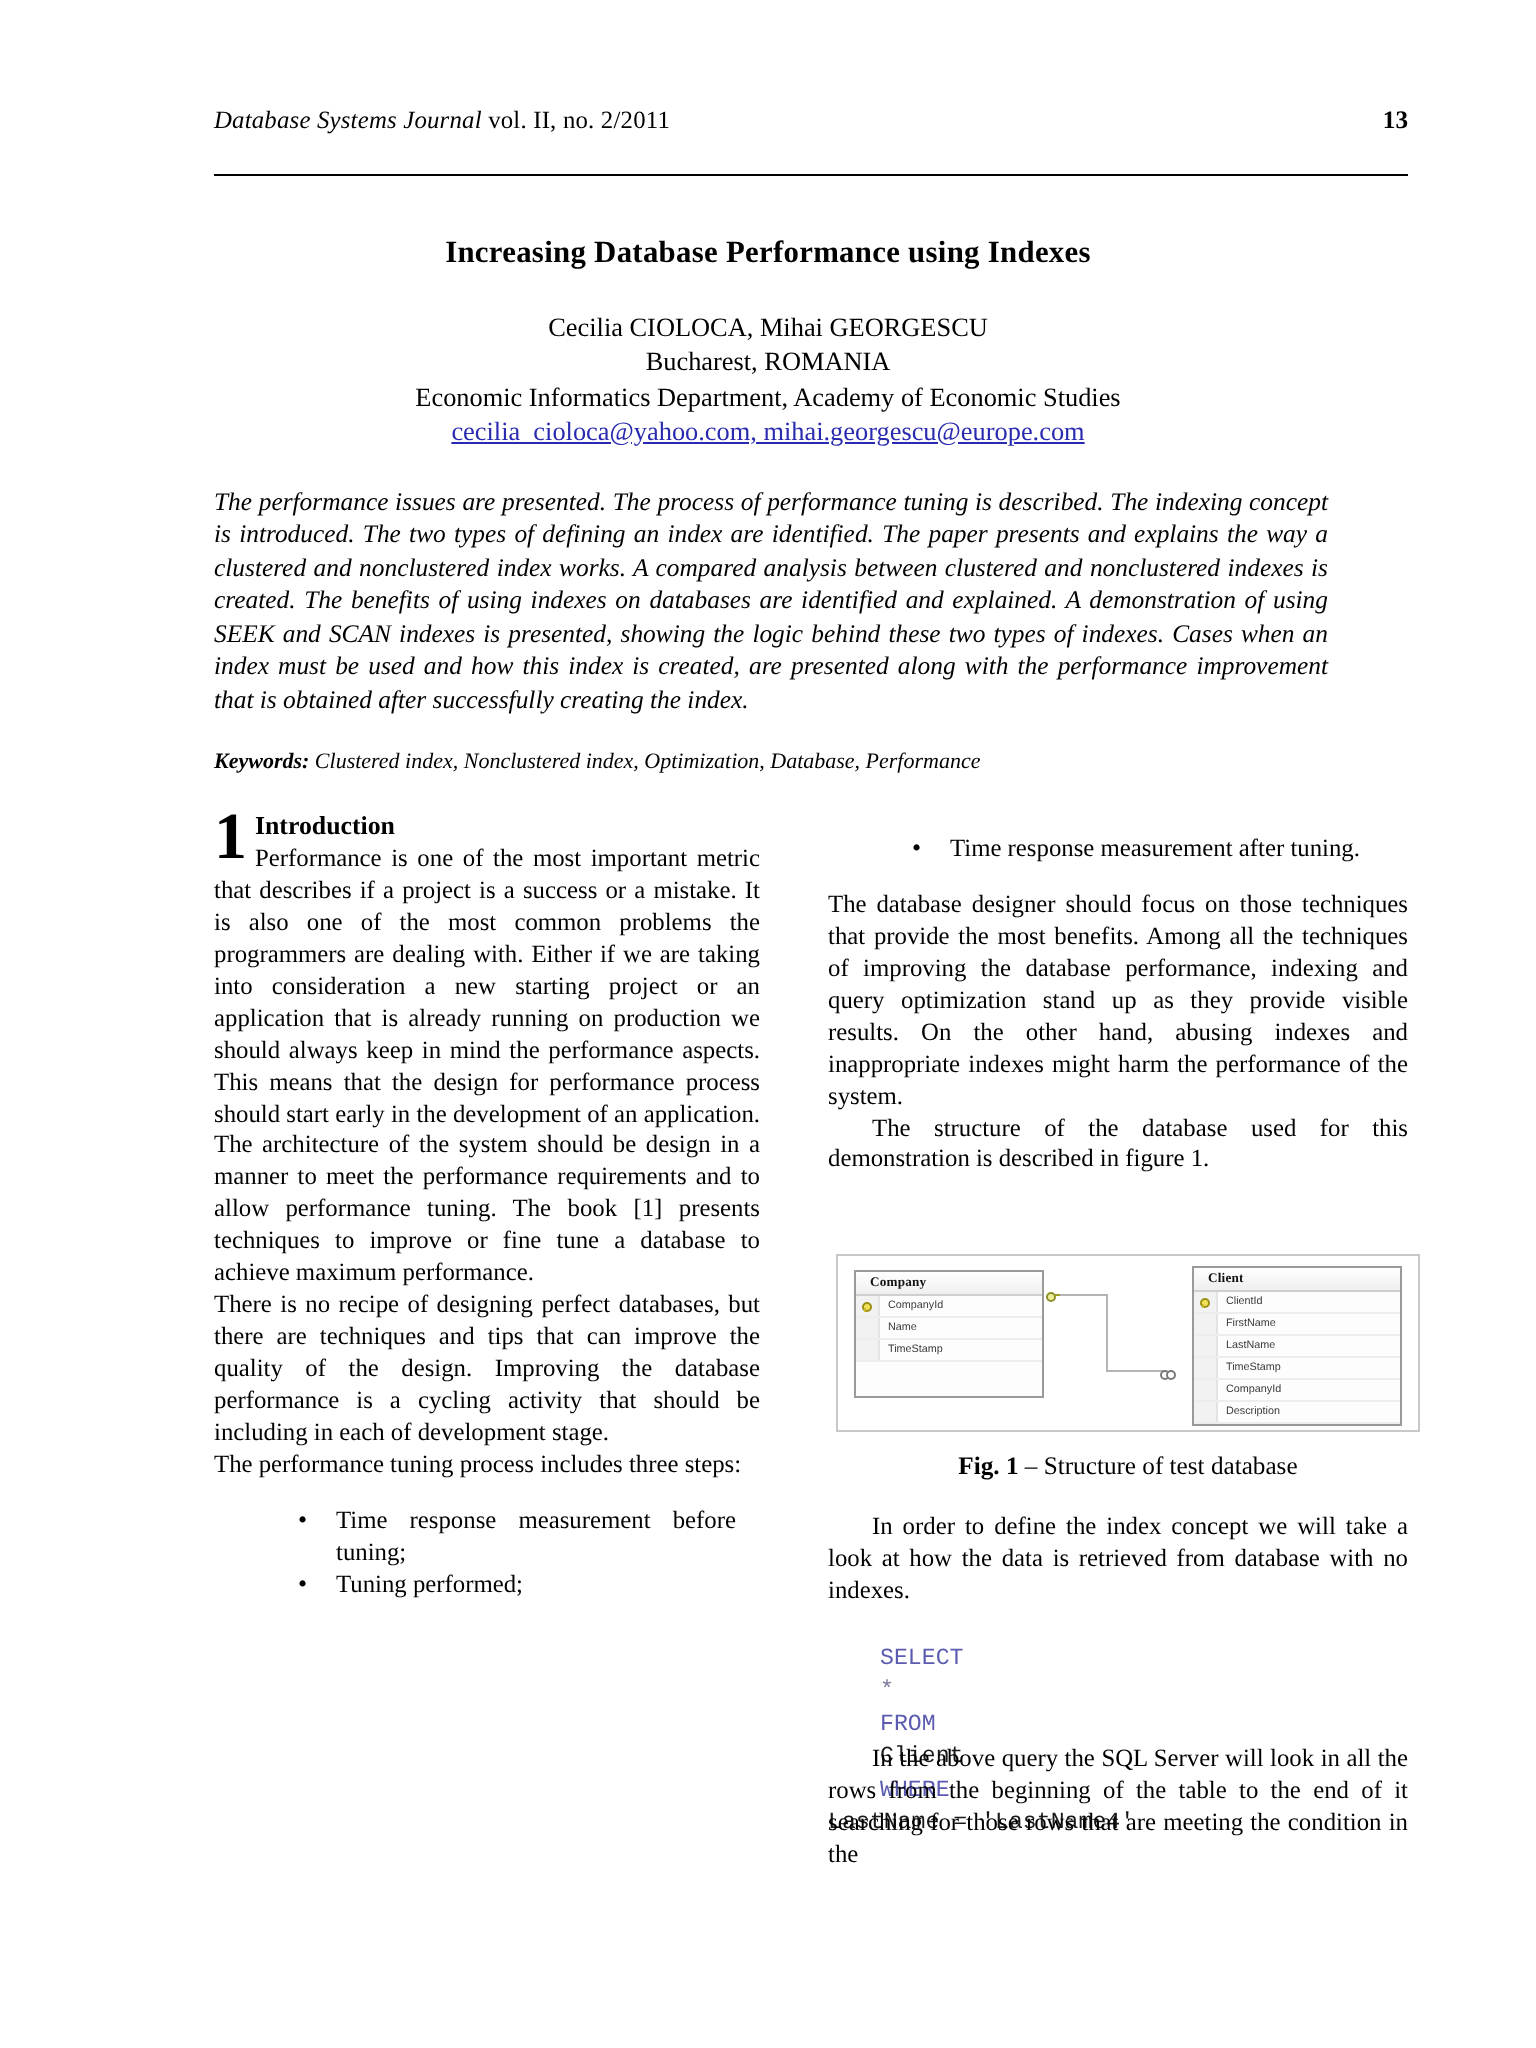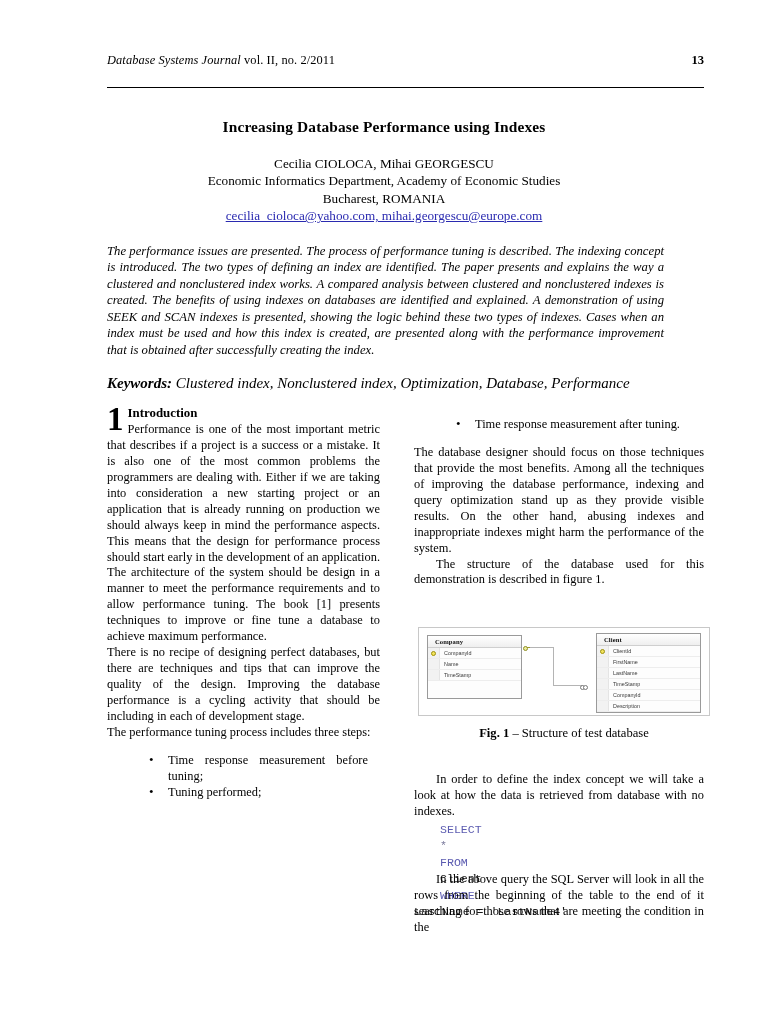--- a/index.html
+++ b/index.html
@@ -83,21 +83,21 @@
     font-size: 12.7px;
     font-style: italic;
     line-height: 1.295;
     text-align: justify;
   }
   .keywords {
     position: absolute;
     left: 107px;
     top: 374px;
     width: 557px;
-    font-size: 15px;
+    font-size: 11px;
     font-style: italic;
     line-height: 1.295;
   }
   .keywords b { font-weight: bold; font-style: italic; }
 
   
   .col {
     position: absolute;
     top: 405px;
     font-size: 12.4px;
@@ -295,22 +295,22 @@
 
   <div class="header">
     <div class="header-journal"><span>Database Systems Journal</span><span class="vol"> vol. II, no. 2/2011</span></div>
     <div class="header-page">13</div>
   </div>
 
   <div class="title">Increasing Database Performance using Indexes</div>
 
   <div class="authors-block">
     <span class="line">Cecilia CIOLOCA, Mihai GEORGESCU</span>
+    <span class="line">Bucharest, ROMANIA</span>
     <span class="line">Economic Informatics Department, Academy of Economic Studies</span>
-    <span class="line">Bucharest, ROMANIA</span>
     <span class="line emails">cecilia_cioloca@yahoo.com, mihai.georgescu@europe.com</span>
   </div>
 
   <div class="abstract">The performance issues are presented. The process of performance tuning is described. The indexing concept is introduced. The two types of defining an index are identified. The paper presents and explains the way a clustered and nonclustered index works. A compared analysis between clustered and nonclustered indexes is created. The benefits of using indexes on databases are identified and explained. A demonstration of using SEEK and SCAN indexes is presented, showing the logic behind these two types of indexes. Cases when an index must be used and how this index is created, are presented along with the performance improvement that is obtained after successfully creating the index.</div>
   <div class="keywords"><b>Keywords:</b><span> Clustered index, Nonclustered index, Optimization, Database, Performance</span></div>
 
   <div class="col col-left">
     <div class="sec-head-row">
       <span class="dropcap">1</span>
       <span class="sec-title">Introduction</span>
@@ -398,21 +398,21 @@
         <div class="er-field">
           <span class="er-gutter"></span>
           <span class="er-fname">Description</span>
         </div>
       </div>
     </div>
 
     <div class="fig-caption"><b>Fig. 1</b><span> – Structure of test database</span></div>
   </div>
 
-  <div class="col col-right" style="top:756px;margin-top:16px;">
+  <div class="col col-right" style="top:756px;">
     <p class="indent">In order to define the index concept we will take a look at how the data is retrieved from database with no indexes.</p>
   </div>
 
   <div class="code">
     <div class="line1">
       <span class="kw">SELECT</span>
       <span class="op">*</span>
       <span class="kw">FROM</span>
       <span>Client</span>
       <span class="kw">WHERE</span>

